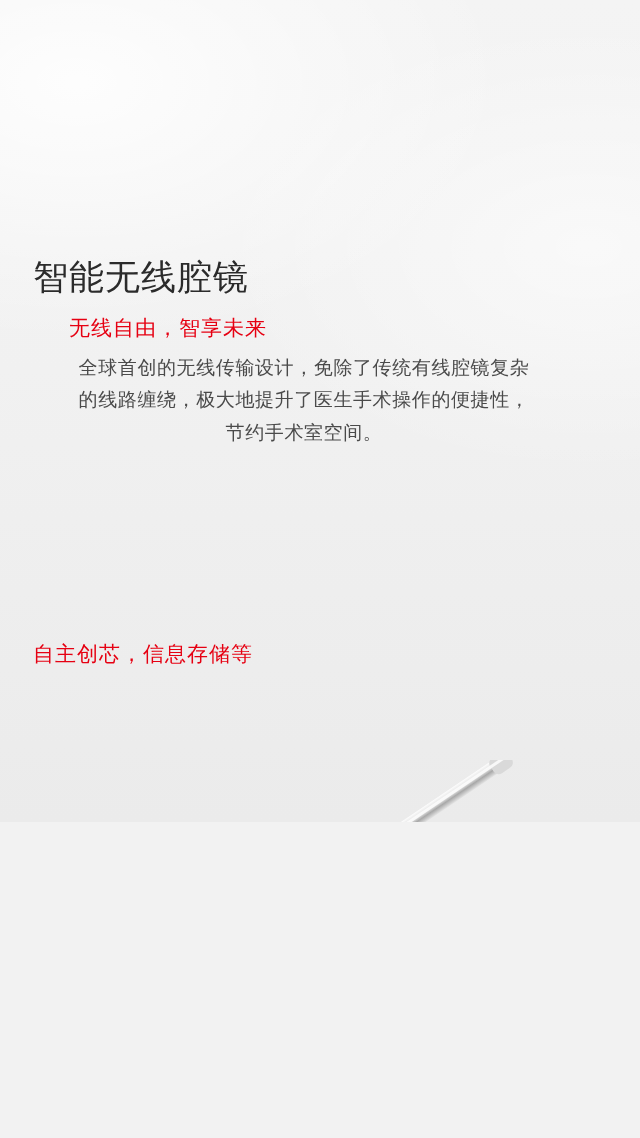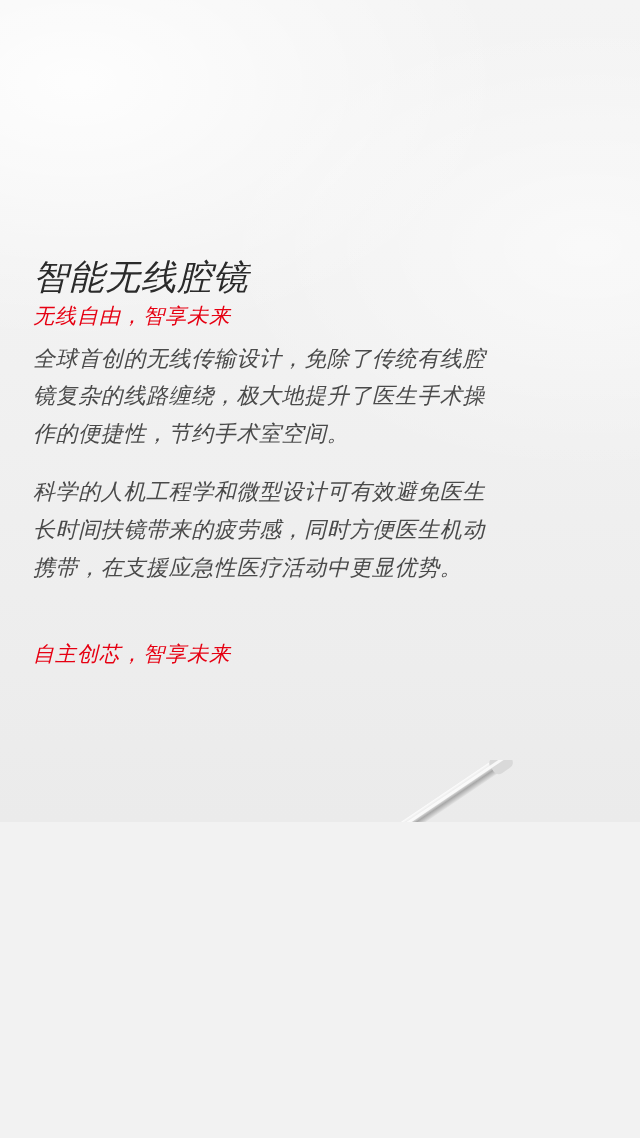--- a/index.html
+++ b/index.html
@@ -12,21 +12,20 @@
     overflow: hidden;
     font-family: "Liberation Sans", "DejaVu Sans", sans-serif;
     background: #f2f2f2;
   }
   .page {
     position: relative;
     width: 640px;
     height: 822px;
     background: linear-gradient(180deg, #f4f4f4 0%, #f1f1f1 45%, #eeeeee 72%, #ebebeb 100%);
     overflow: hidden;
-    font-style: italic;
   }
 
   
   .bg-wash {
     position: absolute;
     inset: 0;
     background:
       radial-gradient(700px 420px at 12% 10%, rgba(255,255,255,0.85), rgba(255,255,255,0) 62%),
       radial-gradient(620px 380px at 92% 30%, rgba(255,255,255,0.55), rgba(255,255,255,0) 60%);
     pointer-events: none;
@@ -58,39 +57,40 @@
     letter-spacing: 1px;
     color: #2b2b2b;
     font-weight: 400;
   }
 
   .block {
     position: absolute;
     left: 33px;
     width: 470px;
   }
-  .block-1 { top: 300px; }
+  .block-1 { top: 312px; margin-left: 36px; }
   .block-2 { top: 473px; }
   .block-3 { top: 638px; }
 
   .sub {
     color: #e60012;
     font-size: 21px;
     line-height: 1.5;
     letter-spacing: 1px;
     margin: 0 0 8px 0;
     font-weight: 400;
   }
   .body {
     color: #4a4a4a;
-    font-size: 22px;
+    font-size: 19px;
     line-height: 1.72;
     letter-spacing: 0.6px;
     margin: 0;
     font-weight: 400;
+    text-align: center;
   }
 
   
   .product {
     position: absolute;
     left: 0;
     top: 760px;
     width: 640px;
     height: 378px;
     pointer-events: none;
@@ -129,25 +129,24 @@
   <div class="content">
 
     <h1 class="title">智能无线腔镜</h1>
 
     <div class="block block-1">
       <h2 class="sub">无线自由，智享未来</h2>
       <p class="body">全球首创的无线传输设计，免除了传统有线腔镜复杂的线路缠绕，极大地提升了医生手术操作的便捷性，节约手术室空间。</p>
     </div>
 
     <div class="block block-2">
-      <p class="body">科学的人机工程学和微型设计可有效避免医生长时间扶镜带来的疲劳感，同时方便医生机动携带，在支援应急性医疗活动中更显优势。</p>
     </div>
 
     <div class="block block-3">
-      <h2 class="sub">自主创芯，智享未来</h2>
+      <h2 class="sub">自主创芯，信息存储等</h2>
     </div>
 
   </div>
 
   <svg class="product" viewBox="0 0 640 378" preserveAspectRatio="none">
     <defs>
       <linearGradient id="metal" x1="0" y1="0" x2="0" y2="1">
         <stop offset="0%" stop-color="#ffffff"></stop>
         <stop offset="35%" stop-color="#e8e8e8"></stop>
         <stop offset="55%" stop-color="#b9b9b9"></stop>

